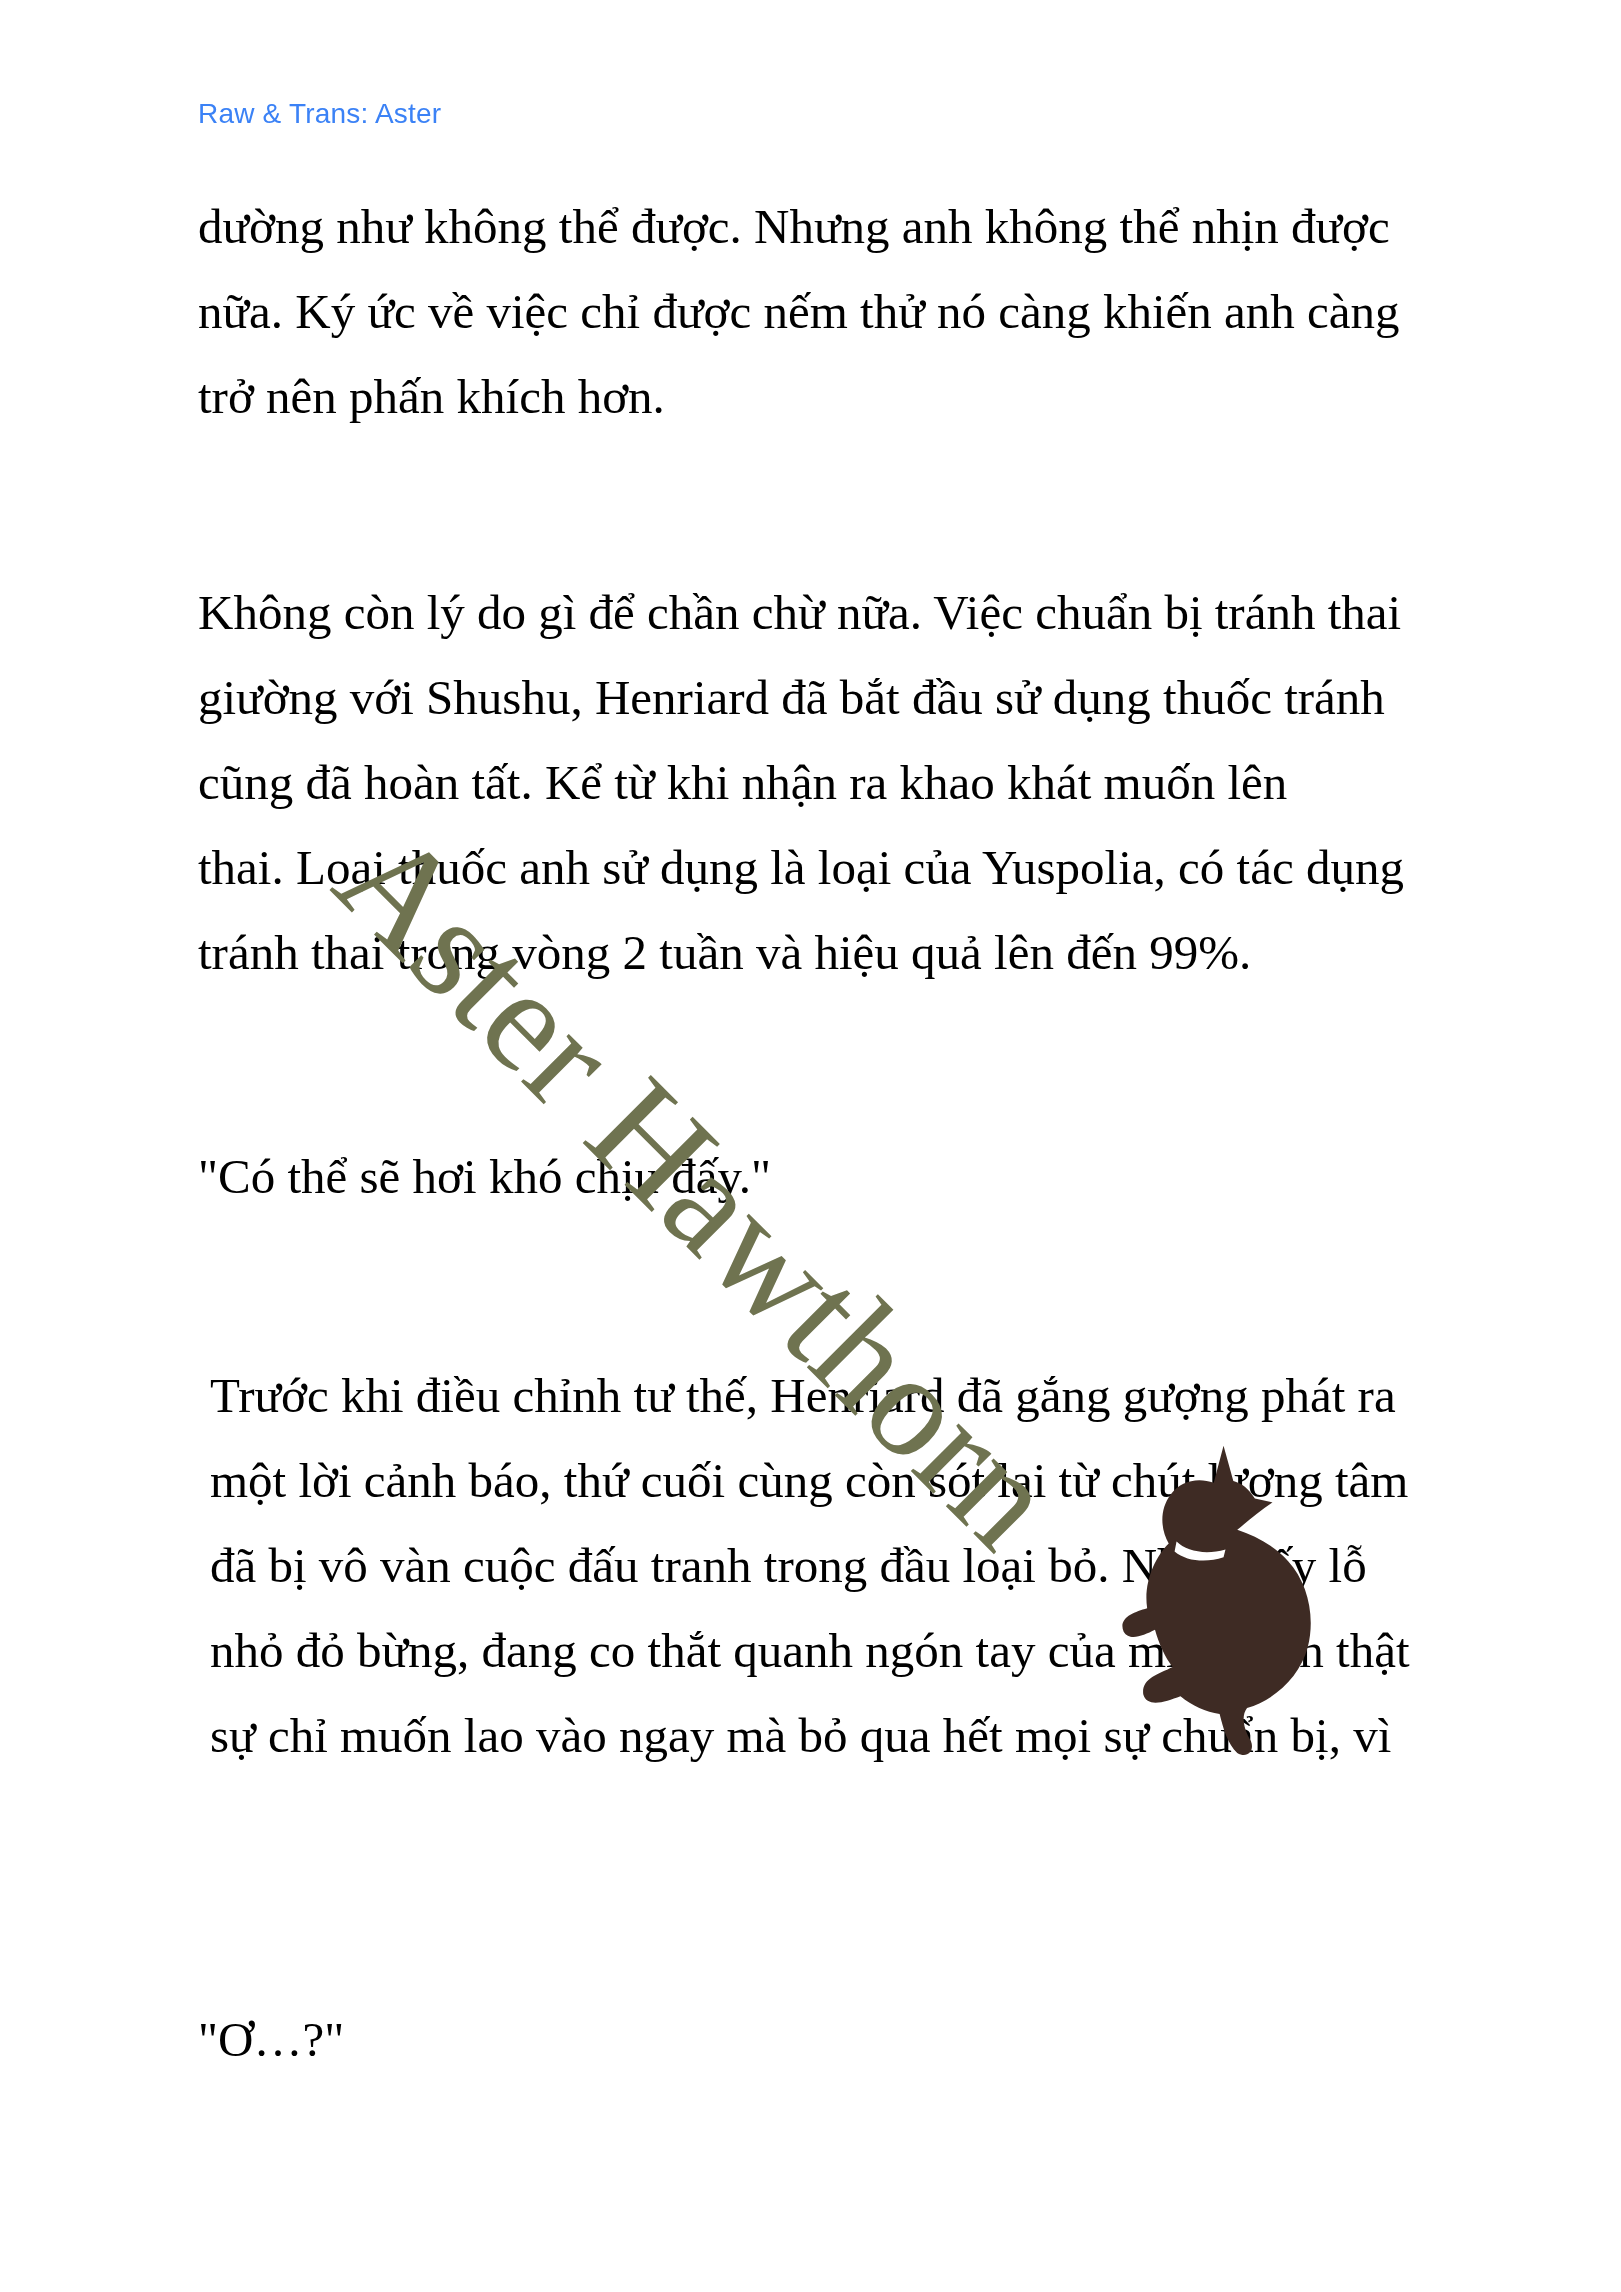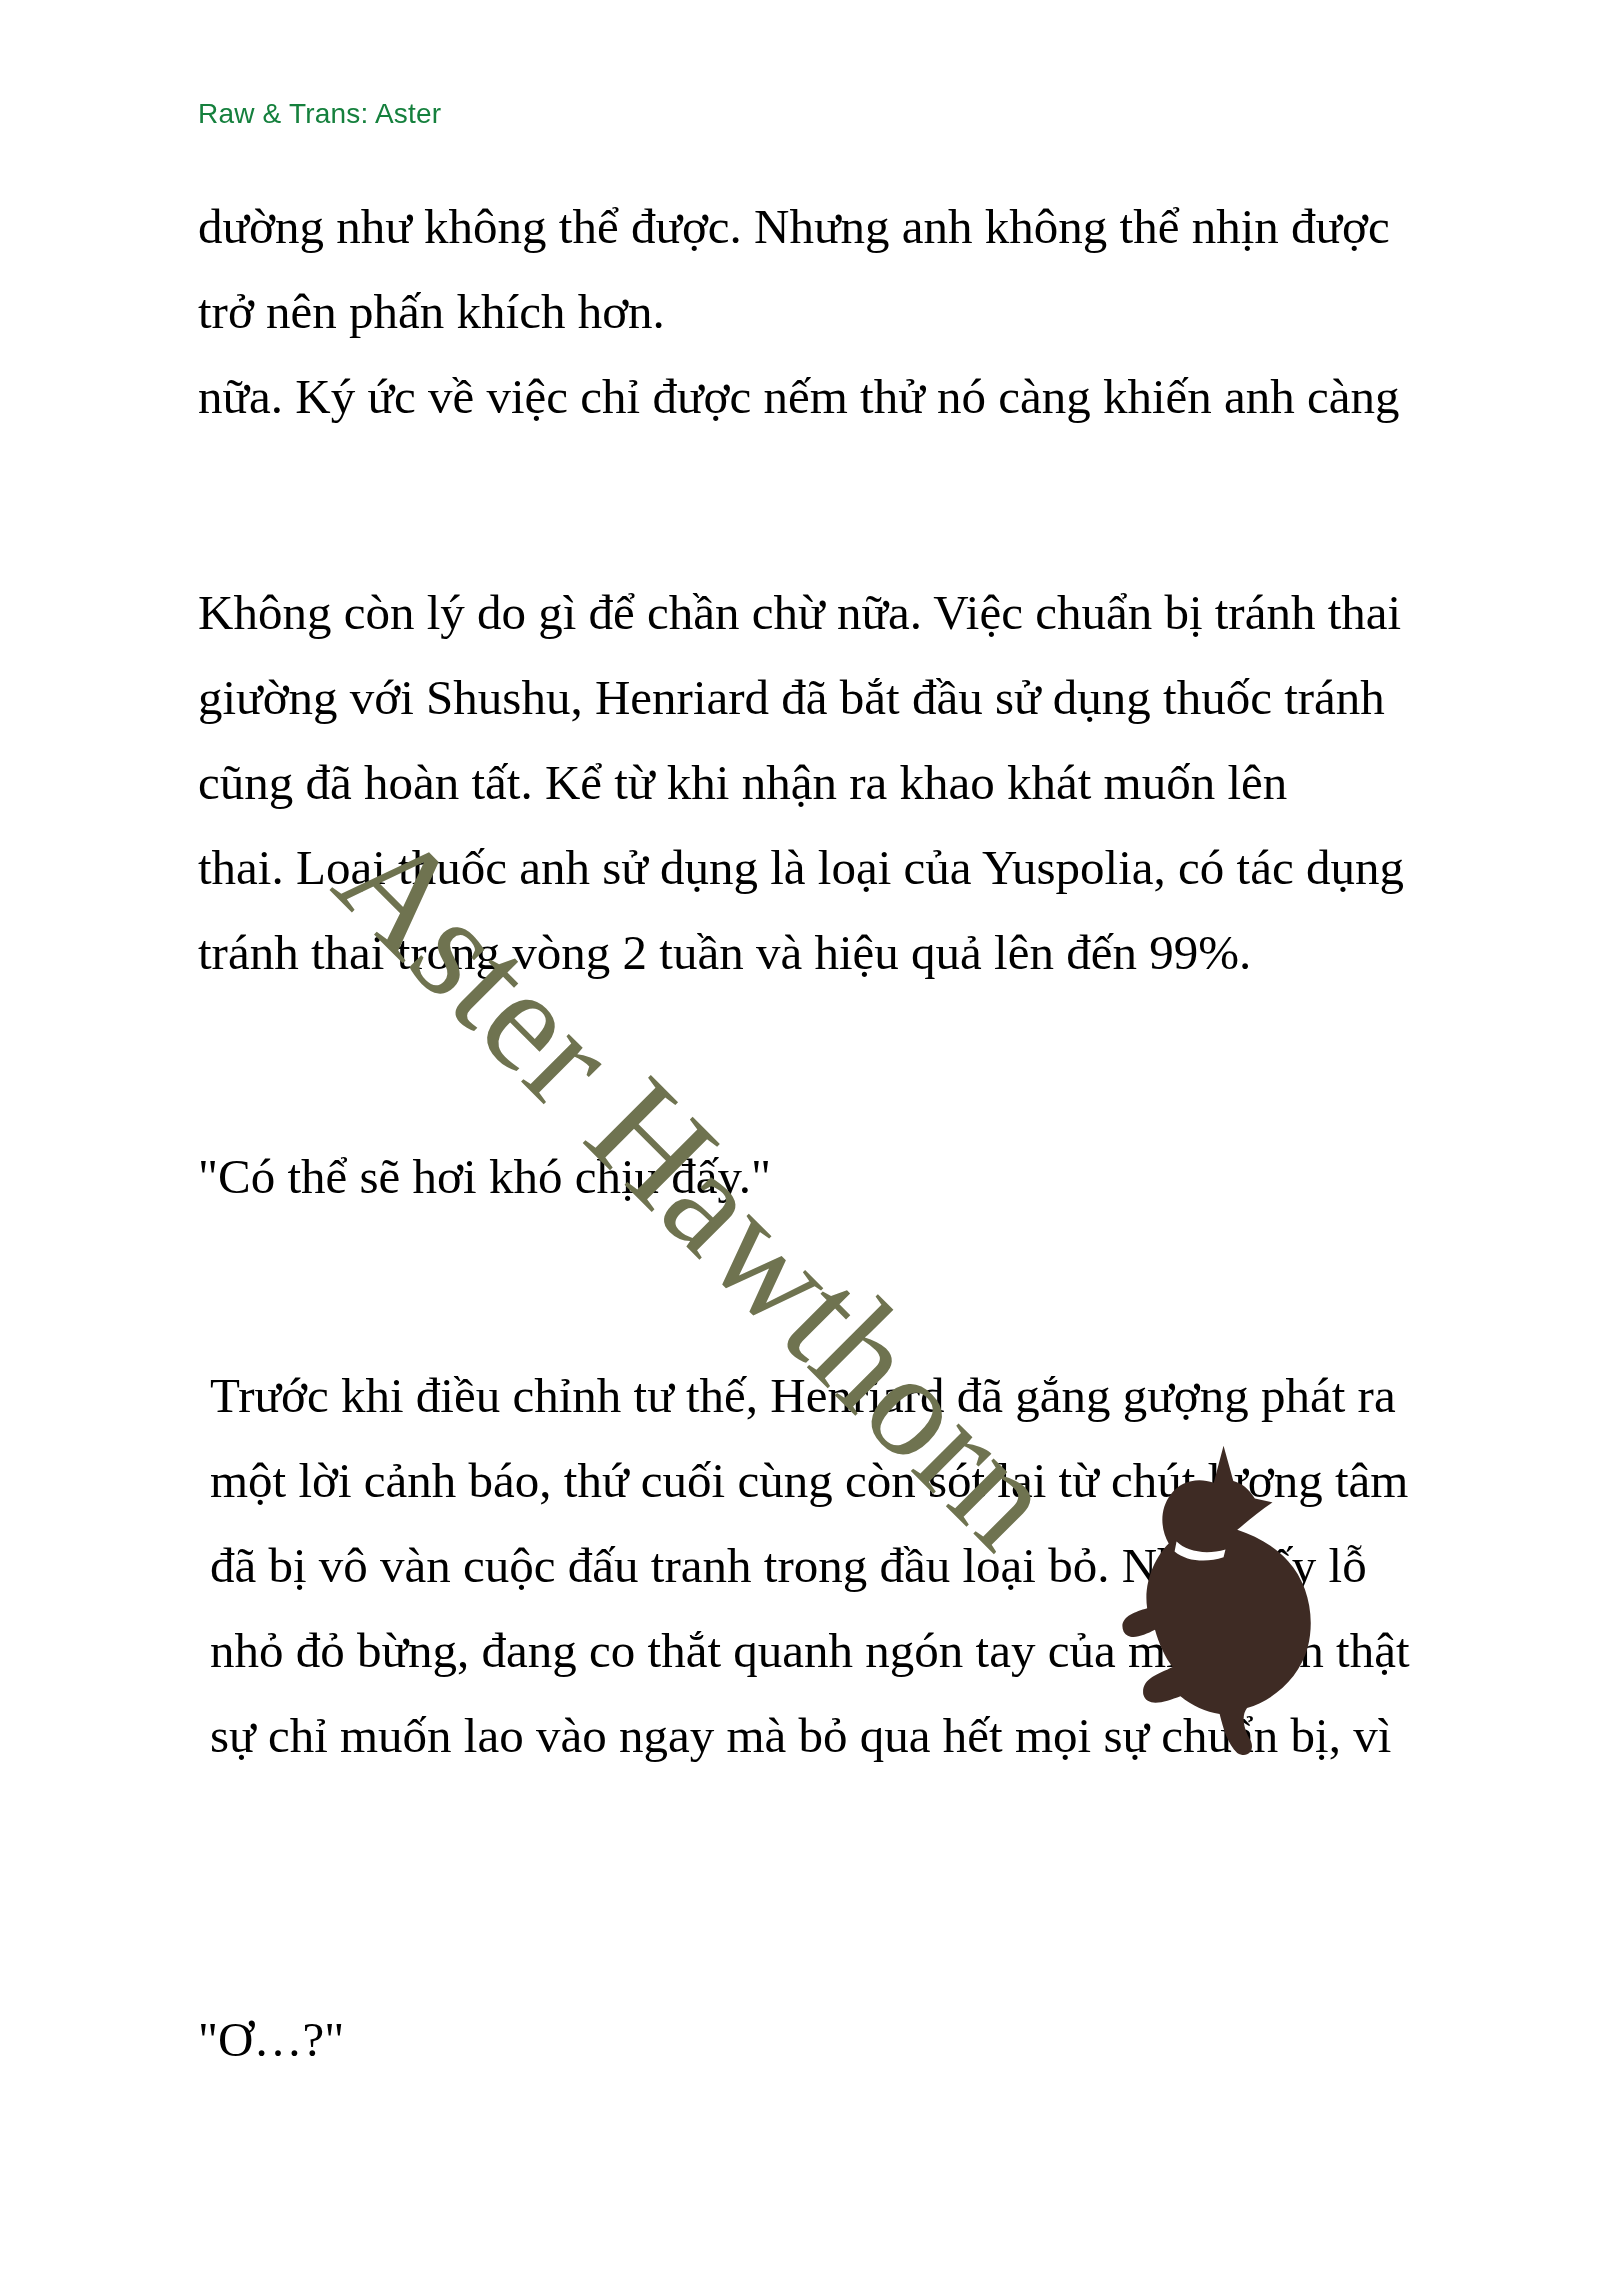--- a/index.html
+++ b/index.html
@@ -18,21 +18,21 @@
     left: 0; top: 0;
     width: 1621px; height: 2293px;
     background: #ffffff;
   }
   .header {
     position: absolute;
     left: 198px;
     top: 98px;
     font-family: "Liberation Sans", sans-serif;
     font-size: 28px;
-    color: #15803d;
+    color: #3b82f6;
     letter-spacing: 0.2px;
   }
   .body-text {
     position: absolute;
     left: 198px;
     width: 1274px;
     font-family: "Liberation Serif", serif;
     font-size: 49px;
     line-height: 85px;
     color: #000000;
@@ -66,22 +66,22 @@
 </style>
 </head>
 <body>
 
 <div class="page">
 
   <div class="header">Raw &amp; Trans: Aster</div>
 
   <div class="body-text" style="top:184px;">
     <span class="line">dường như không thể được. Nhưng anh không thể nhịn được</span>
+    <span class="line">nữa. Ký ức về việc chỉ được nếm thử nó càng khiến anh càng</span>
     <span class="line">trở nên phấn khích hơn.</span>
-    <span class="line">nữa. Ký ức về việc chỉ được nếm thử nó càng khiến anh càng</span>
   </div>
 
   <div class="body-text" style="top:570px;">
     <span class="line">Không còn lý do gì để chần chừ nữa. Việc chuẩn bị tránh thai</span>
     <span class="line">giường với Shushu, Henriard đã bắt đầu sử dụng thuốc tránh</span>
     <span class="line">cũng đã hoàn tất. Kể từ khi nhận ra khao khát muốn lên</span>
     <span class="line">thai. Loại thuốc anh sử dụng là loại của Yuspolia, có tác dụng</span>
     <span class="line">tránh thai trong vòng 2 tuần và hiệu quả lên đến 99%.</span>
   </div>
 

